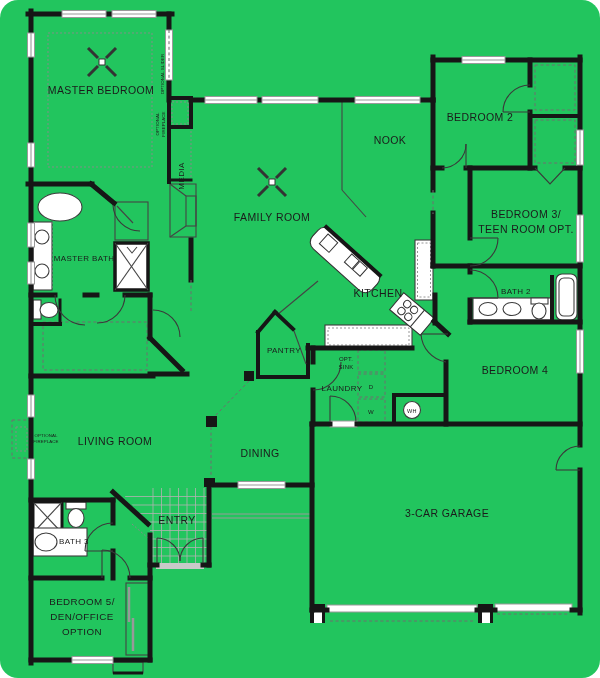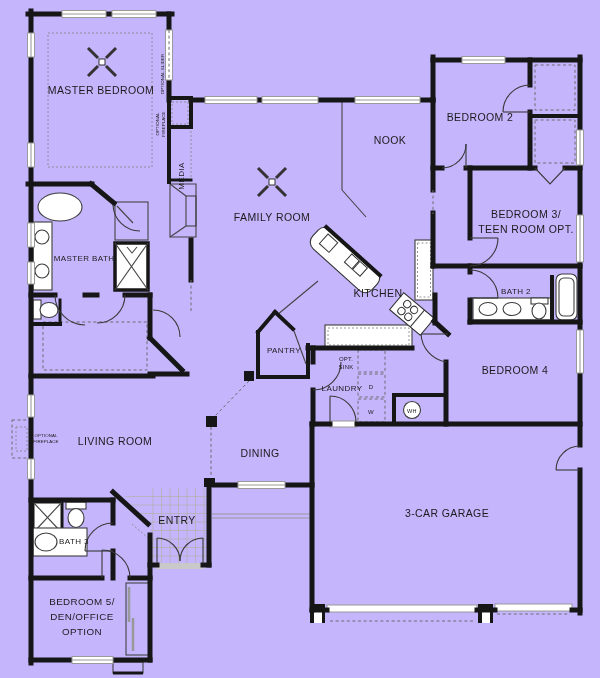--- a/index.html
+++ b/index.html
@@ -1,17 +1,17 @@
 <!DOCTYPE html>
 <html><head>
 <meta charset="utf-8">
 <style>
   html,body{margin:0;padding:0;background:#ffffff;}
-  .page{width:600px;height:678px;background:#c4b5fd;position:relative;overflow:hidden;
-        font-family:"Liberation Sans", sans-serif;}
+  .page{width:600px;height:678px;background:#22c55e;position:relative;overflow:hidden;
+        font-family:"Liberation Sans", sans-serif;border-radius:18px;}
   svg{display:block;}
   text{fill:#1b1b1b;font-family:"Liberation Sans", sans-serif;letter-spacing:0.4px;}
   .room-label{font-size:10.5px;}
   .small-label{font-size:8px;}
   .tiny-label{font-size:6px;letter-spacing:0.2px;}
   .micro-label{font-size:4.4px;letter-spacing:0.1px;}
   .wall{stroke:#161616;stroke-width:5;stroke-linecap:square;fill:none;}
   .wall4{stroke:#161616;stroke-width:4;stroke-linecap:square;fill:none;}
   .wall3{stroke:#161616;stroke-width:3;stroke-linecap:square;fill:none;}
   .thin{stroke:#444;stroke-width:1.1;fill:none;}

